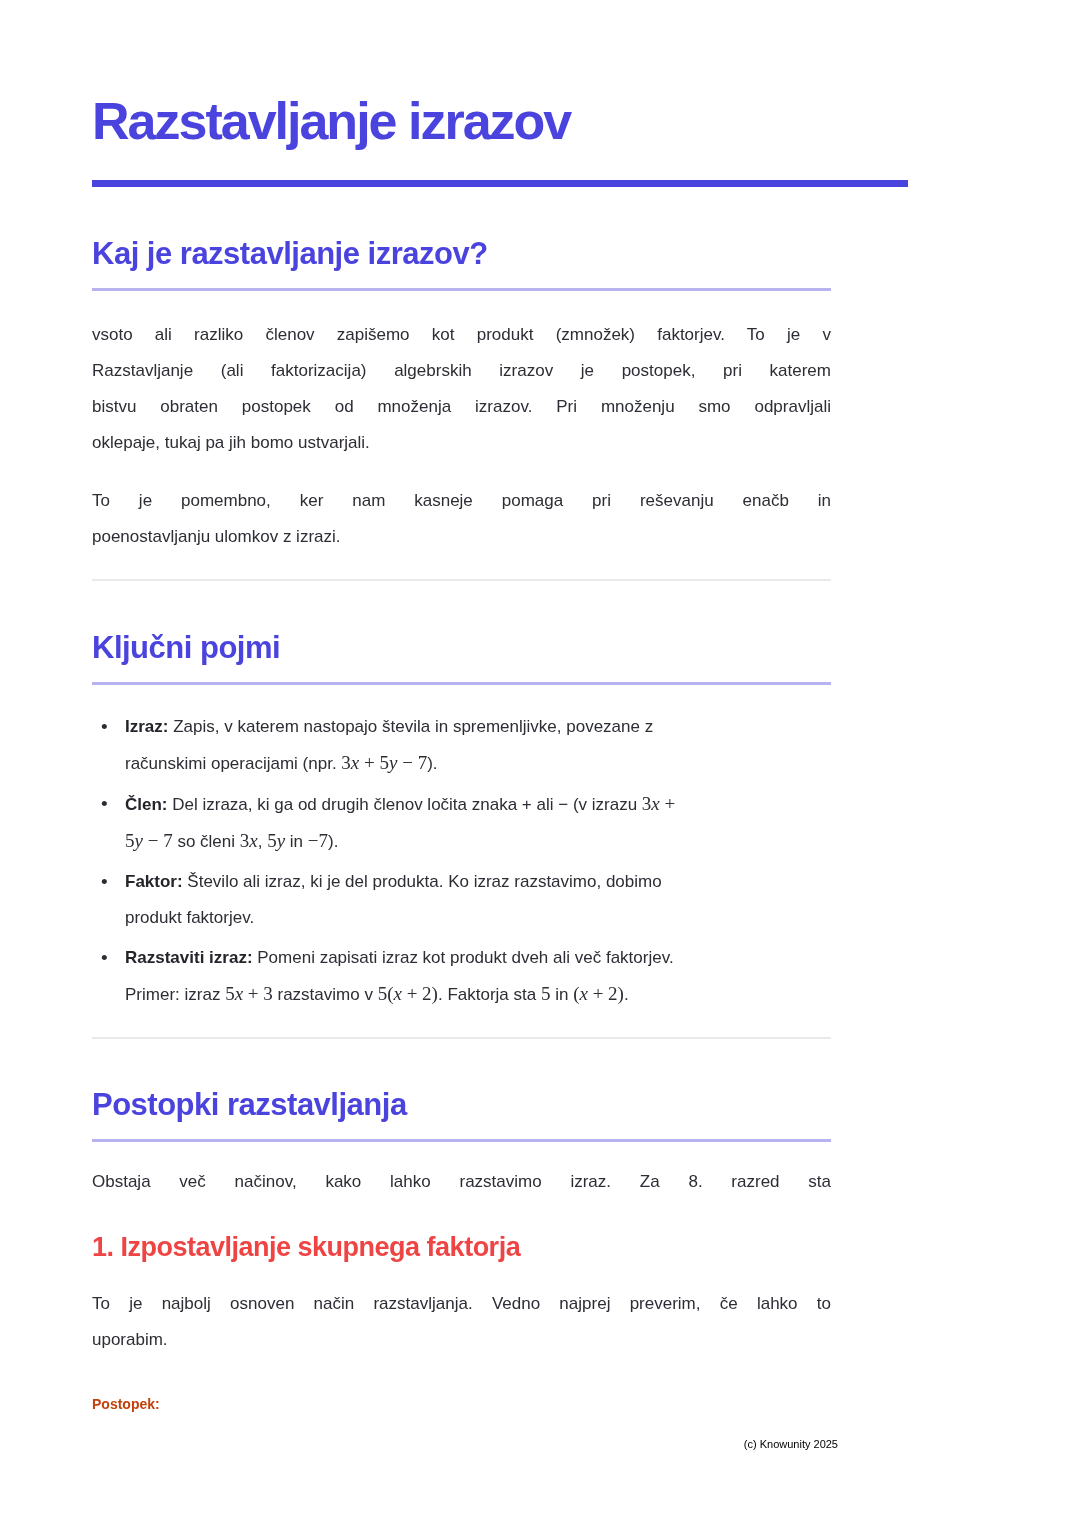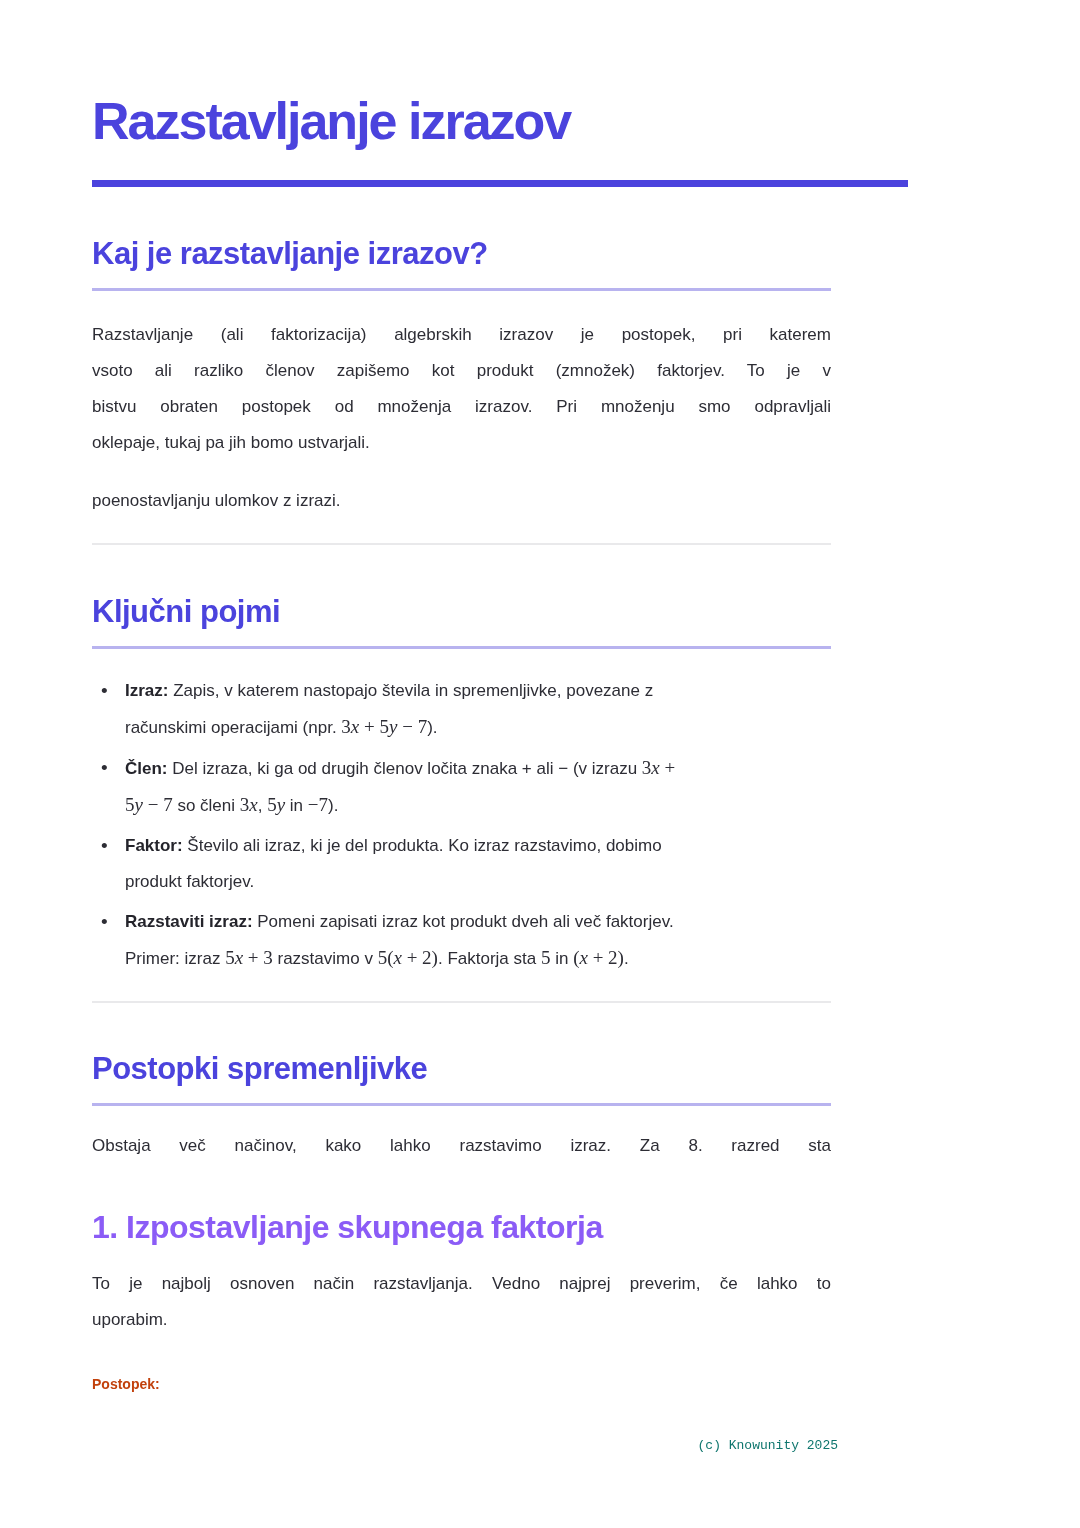--- a/index.html
+++ b/index.html
@@ -95,66 +95,66 @@
     line-height: 36px;
     color: #2d2d35;
   }
   .b { font-weight: bold; color: #24242b; }
   .math {
     font-family: "Liberation Serif", serif;
     font-size: 19px;
   }
   .math i { font-style: italic; }
   h3.sub-heading {
-    margin-top: 46px;
-    font-size: 32px;
+    margin-top: 30px;
+    font-size: 27px;
     line-height: 34px;
     font-weight: bold;
     letter-spacing: -0.5px;
-    color: #8b5cf6;
+    color: #ef4444;
   }
   .step-label {
     margin-top: 28px;
     font-size: 14px;
     line-height: 36px;
     font-weight: bold;
     color: #c2410c;
   }
   .footer-credit {
     position: absolute;
     top: 1438px;
     right: 70px;
-    font-size: 13px;
-    color: #0f766e;
+    font-size: 11px;
+    color: #000000;
     z-index: 2;
-    font-family: Liberation Mono, monospace;
   }
 </style>
 </head>
 <body>
 
 <div class="page">
 
   <div class="side-strip"></div>
 
   <div class="content">
 
     <h1 class="doc-title">Razstavljanje izrazov</h1>
     <div class="title-rule"></div>
 
     <section>
       <h2 class="sec-heading h2-a">Kaj je razstavljanje izrazov?</h2>
       <div class="heading-underline"></div>
       <div class="para p1 just">
+          <div class="line jl"><span>vsoto ali razliko členov zapišemo kot produkt (zmnožek) faktorjev. To je v</span></div>
           <div class="line jl"><span>Razstavljanje (ali faktorizacija) algebrskih izrazov je postopek, pri katerem</span></div>
-          <div class="line jl"><span>vsoto ali razliko členov zapišemo kot produkt (zmnožek) faktorjev. To je v</span></div>
           <div class="line jl"><span>bistvu obraten postopek od množenja izrazov. Pri množenju smo odpravljali</span></div>
           <div class="line ll"><span>oklepaje, tukaj pa jih bomo ustvarjali.</span></div>
         </div>
       <div class="para p2 just">
+          <div class="line jl"><span>To je pomembno, ker nam kasneje pomaga pri reševanju enačb in</span></div>
           <div class="line ll"><span>poenostavljanju ulomkov z izrazi.</span></div>
         </div>
     </section>
 
     <div class="section-divider"></div>
 
     <section>
       <h2 class="sec-heading h2-b">Ključni pojmi</h2>
       <div class="heading-underline"></div>
       <ul class="term-list">
@@ -181,21 +181,21 @@
               <div class="line"><span class="b">Razstaviti izraz:</span><span> Pomeni zapisati izraz kot produkt dveh ali več faktorjev.</span></div>
               <div class="line"><span>Primer: izraz </span><span class="math"><span>5</span><i>x</i><span> + 3</span></span><span> razstavimo v </span><span class="math"><span>5(</span><i>x</i><span> + 2)</span></span><span>. Faktorja sta </span><span class="math"><span>5</span></span><span> in </span><span class="math"><span>(</span><i>x</i><span> + 2)</span></span><span>.</span></div>
             </div>
           </li>
       </ul>
     </section>
 
     <div class="section-divider"></div>
 
     <section>
-      <h2 class="sec-heading h2-c">Postopki spremenljivke</h2>
+      <h2 class="sec-heading h2-c">Postopki razstavljanja</h2>
       <div class="heading-underline"></div>
       <div class="para p3 just">
           <div class="line jl"><span>Obstaja več načinov, kako lahko razstavimo izraz. Za 8. razred sta</span></div>
         </div>
       <h3 class="sub-heading">1. Izpostavljanje skupnega faktorja</h3>
       <div class="para p4 just">
           <div class="line jl"><span>To je najbolj osnoven način razstavljanja. Vedno najprej preverim, če lahko to</span></div>
           <div class="line ll"><span>uporabim.</span></div>
         </div>
       <p class="step-label">Postopek:</p>

